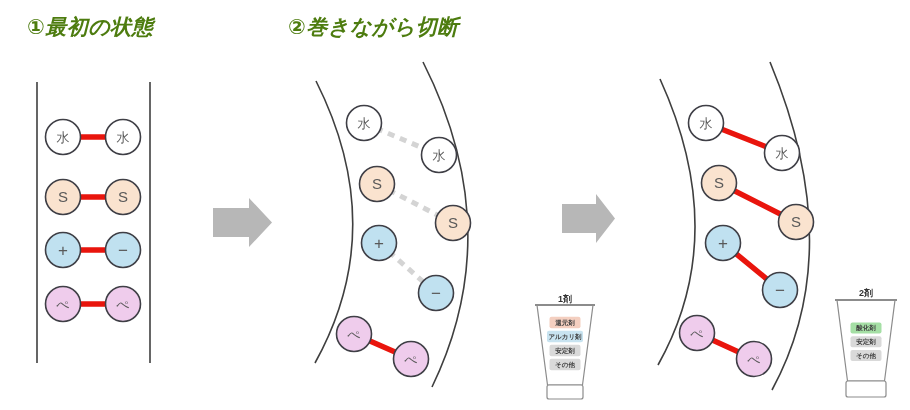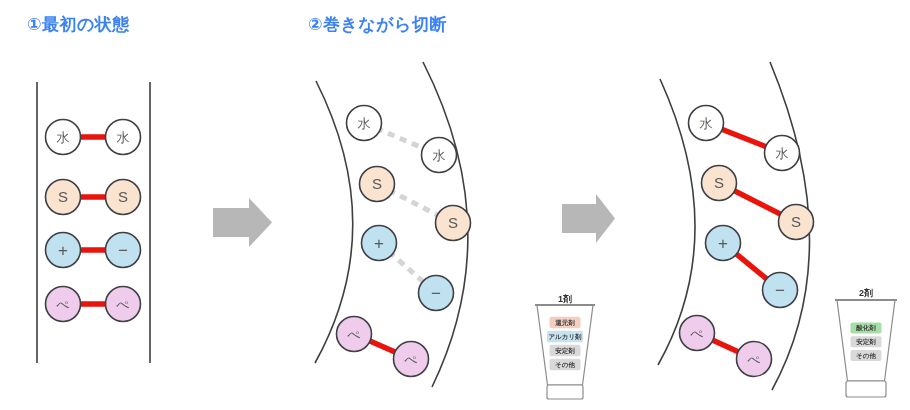--- a/index.html
+++ b/index.html
@@ -5,25 +5,25 @@
   html,body{margin:0;padding:0;background:#ffffff;}
   .stage{
     position:relative;
     width:910px;height:410px;
     background:#ffffff;
     font-family:"Liberation Sans","DejaVu Sans",sans-serif;
     overflow:hidden;
   }
   .step-title{
     position:absolute;top:13px;
-    font-size:17px;font-weight:700;color:#3b82f6;
-    letter-spacing:0.5px;white-space:nowrap;
+    font-size:21px;font-weight:700;color:#4d7c0f;
+    letter-spacing:0.5px;white-space:nowrap;font-style:italic;
   }
   .t1{left:27px;}
-  .t2{left:308px;}
+  .t2{left:288px;}
   .t3{left:631px;}
   svg{position:absolute;left:0;top:0;}
 </style>
 </head>
 <body>
 
 <div class="stage">
 
   <div class="step-title t1">①最初の状態</div>
   <div class="step-title t2">②巻きながら切断</div>

